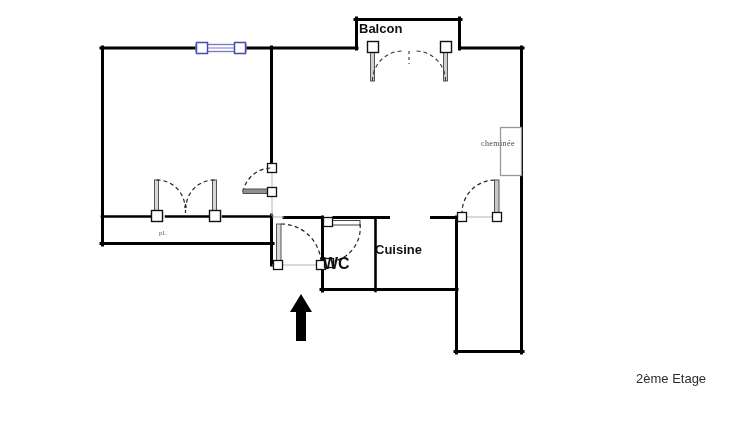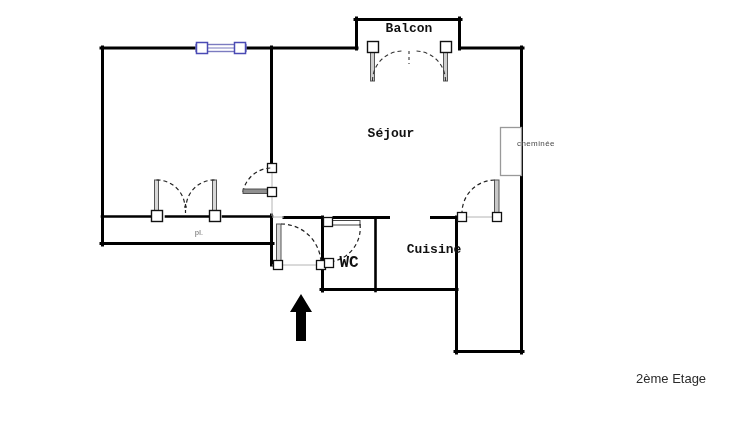--- a/index.html
+++ b/index.html
@@ -22,41 +22,40 @@
   }
   svg.plan-svg {
     position: absolute;
     left: 0; top: 0;
     width: 751px;
     height: 423px;
     display: block;
   }
   .room-label {
     position: absolute;
-    font-family: Liberation Mono, monospace;
+    font-family: Liberation Sans, sans-serif;
     font-weight: bold;
     color: #111111;
     white-space: pre;
-    text-align: center;
+    text-align: left;
     letter-spacing: 0px;
     line-height: 1.12;
   }
   .label-chambre   { left: 108px; top: 126px; width: 120px; font-size: 14px; }
   .label-sejour    { left: 341px; top: 127px; width: 100px; font-size: 13px; }
   .label-balcon    { left: 359px; top: 22px;  width: 100px; font-size: 13px; }
   .label-wc        { left: 323px; top: 255px; width: 52px;  font-size: 16px; }
-  .label-cuisine   { left: 375px; top: 243px; width: 82px;  font-size: 13px; margin-left: 18px; }
+  .label-cuisine   { left: 375px; top: 243px; width: 82px;  font-size: 13px; }
   .label-sdb       { left: 456px; top: 256px; width: 68px;  font-size: 13px; }
   .small-label {
     position: absolute;
-    font-family: Liberation Sans, sans-serif;
+    font-family: Liberation Serif, serif;
     font-weight: normal;
     color: #4a4a4a;
     white-space: pre;
-    margin-left: 36px;
   }
   .label-cheminee  { left: 481px; top: 139px; font-size: 8px; letter-spacing: 0.4px; }
   .label-pl        { left: 159px; top: 229px; font-size: 7px; letter-spacing: 0.3px; color: #5a5a5a; }
   .floor-caption {
     position: absolute;
     left: 636px;
     top: 371px;
     font-family: "Liberation Sans", sans-serif;
     font-size: 13px;
     color: #2b2b2b;
@@ -186,21 +185,20 @@
       <rect x="457.5" y="212.5" width="9" height="9" fill="#ffffff" stroke="#111111" stroke-width="1.3"></rect>
     </g>
 
     <g>
       <polygon points="301,294 312,312 306,312 306,341 296,341 296,312 290,312" fill="#000000"></polygon>
     </g>
 
   </svg>
 
 
-  <div class="room-label label-sejour">Séjour</div>
 
   <div class="room-label label-balcon">Balcon</div>
 
   <div class="room-label label-wc">WC</div>
 
   <div class="room-label label-cuisine">Cuisine</div>
 
 
   <div class="small-label label-cheminee">cheminée</div>
 

